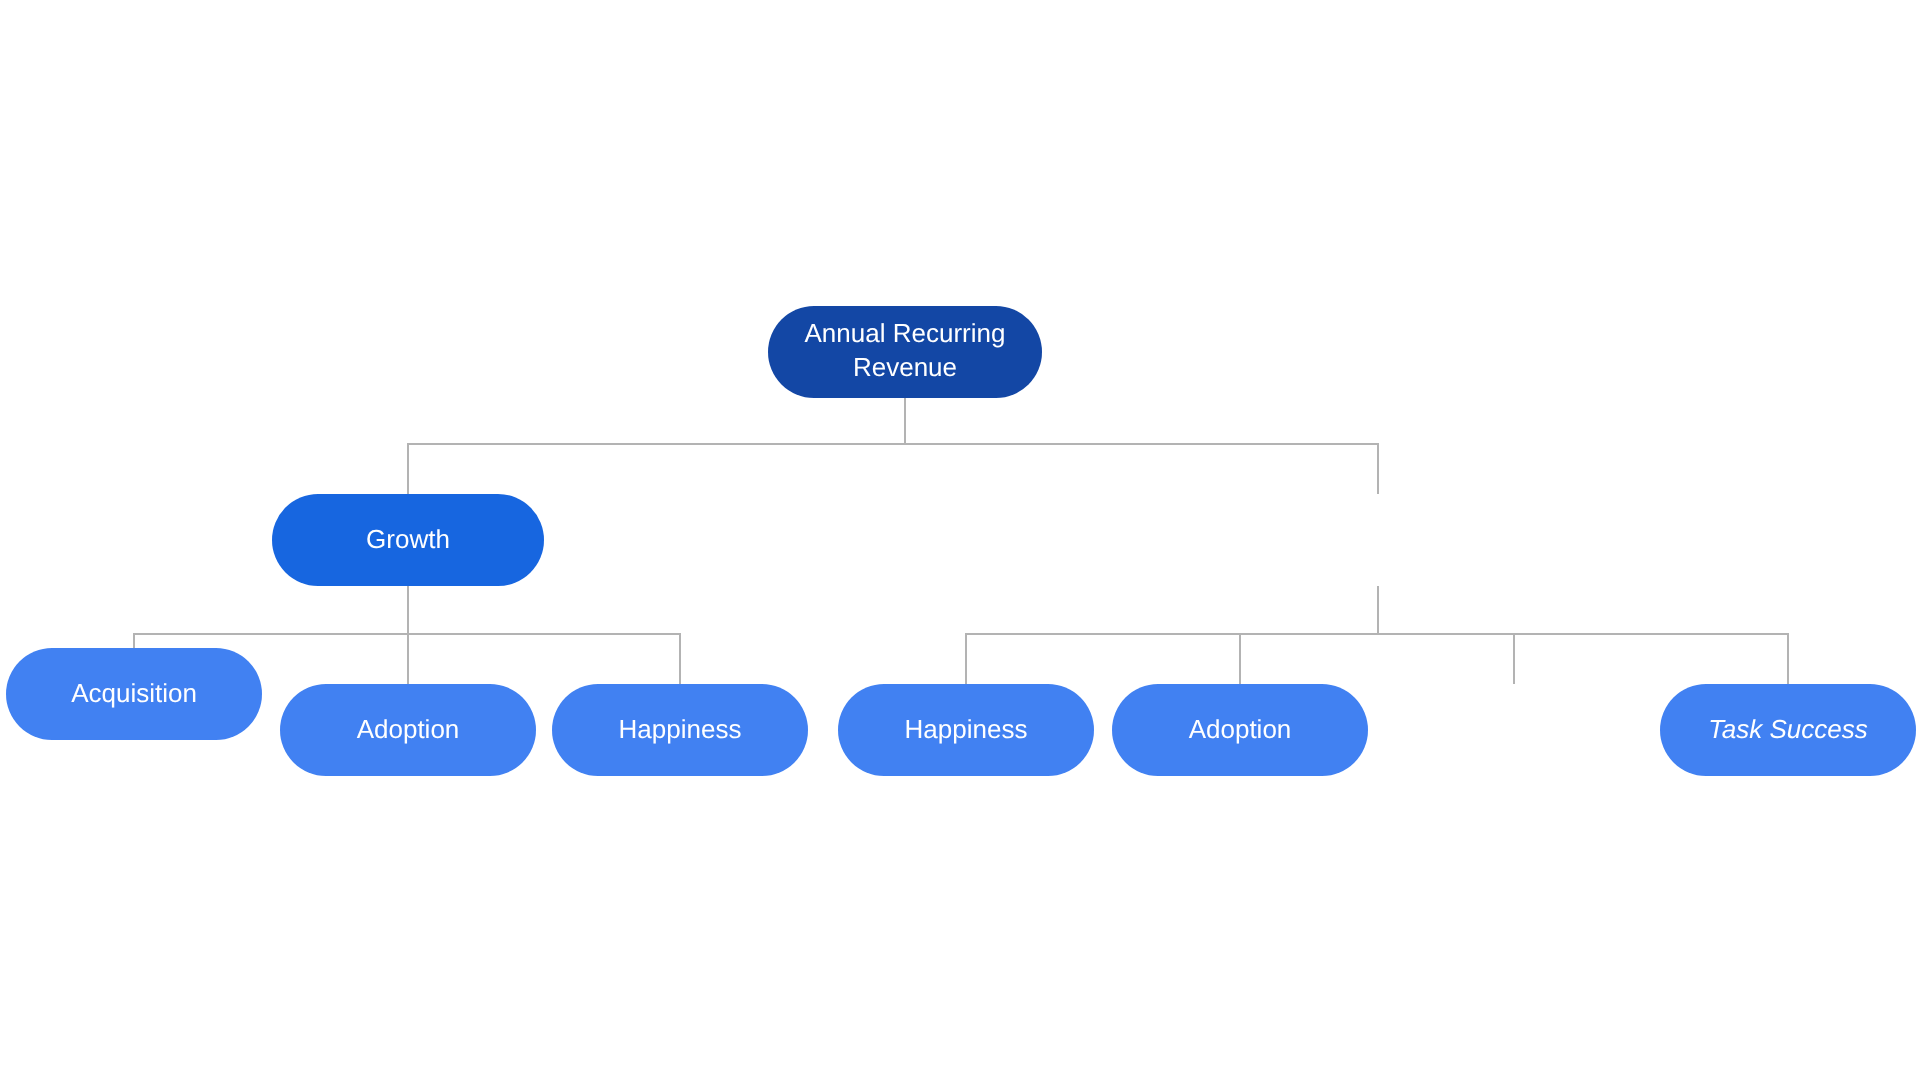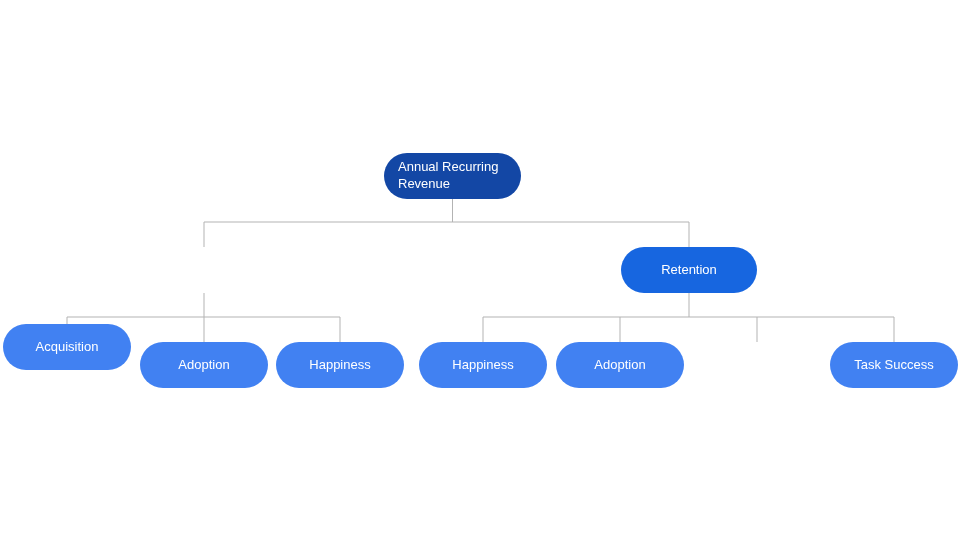--- a/index.html
+++ b/index.html
@@ -32,20 +32,21 @@
     fill: none;
     stroke: var(--connector, #b3b3b3);
     stroke-width: 1;
   }
 
   .node {
     position: absolute;
     display: flex;
     align-items: center;
     justify-content: center;
+    text-align: center;
     border-radius: 23px;
     padding: 0 14px;
     cursor: default;
   }
 
   .node .label {
     color: var(--node-text, #ffffff);
     font-size: 13px;
     line-height: 1.3;
     font-weight: 400;
@@ -63,24 +64,24 @@
   <svg class="connectors" viewBox="0 0 960 540" xmlns="http://www.w3.org/2000/svg">
     <path d="M 452.5 199 L 452.5 222 M 204 247 L 204 222 L 689 222 L 689 247"></path>
     <path d="M 204 293 L 204 317 M 67 342 L 67 317 L 340 317 L 340 342 M 204 317 L 204 342"></path>
     <path d="M 689 293 L 689 317 M 483 342 L 483 317 L 894 317 L 894 342 M 620 317 L 620 342 M 757 317 L 757 342"></path>
   </svg>
 
   <div class="node level1" style="left:384px; top:153px; width:137px; height:46px;">
     <span class="label">Annual Recurring Revenue</span>
   </div>
 
+  <div class="node level2" style="left:136px; top:247px; width:136px; height:46px;">
+    <span class="label">Growth</span>
+  </div>
 
-  <div class="node level2" style="left:621px; top:247px; width:136px; height:46px;">
-    <span class="label">Retention</span>
-  </div>
 
   <div class="node level3" style="left:3px; top:324px; width:128px; height:46px;">
     <span class="label">Acquisition</span>
   </div>
 
   <div class="node level3" style="left:140px; top:342px; width:128px; height:46px;">
     <span class="label">Adoption</span>
   </div>
 
   <div class="node level3" style="left:276px; top:342px; width:128px; height:46px;">
@@ -89,17 +90,17 @@
 
   <div class="node level3" style="left:419px; top:342px; width:128px; height:46px;">
     <span class="label">Happiness</span>
   </div>
 
   <div class="node level3" style="left:556px; top:342px; width:128px; height:46px;">
     <span class="label">Adoption</span>
   </div>
 
 
-  <div class="node level3" style="left:830px; top:342px; width:128px; height:46px;">
+  <div class="node level3" style="left:830px; top:342px; width:128px; height:46px;font-style:italic;">
     <span class="label">Task Success</span>
   </div>
 
 </div>
 
 </body></html>

